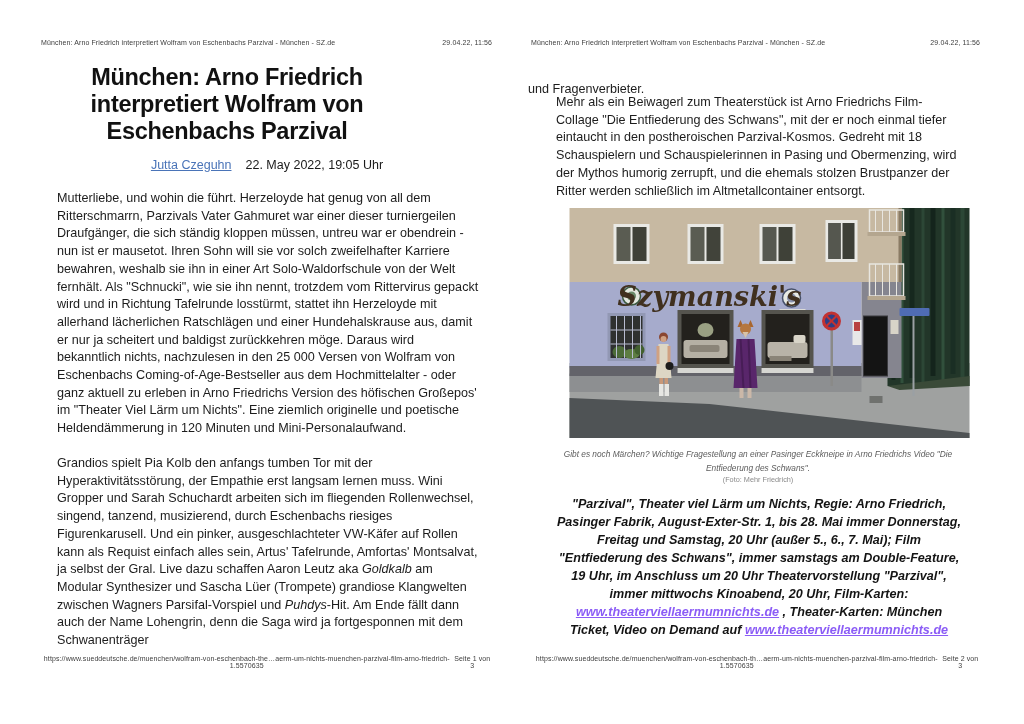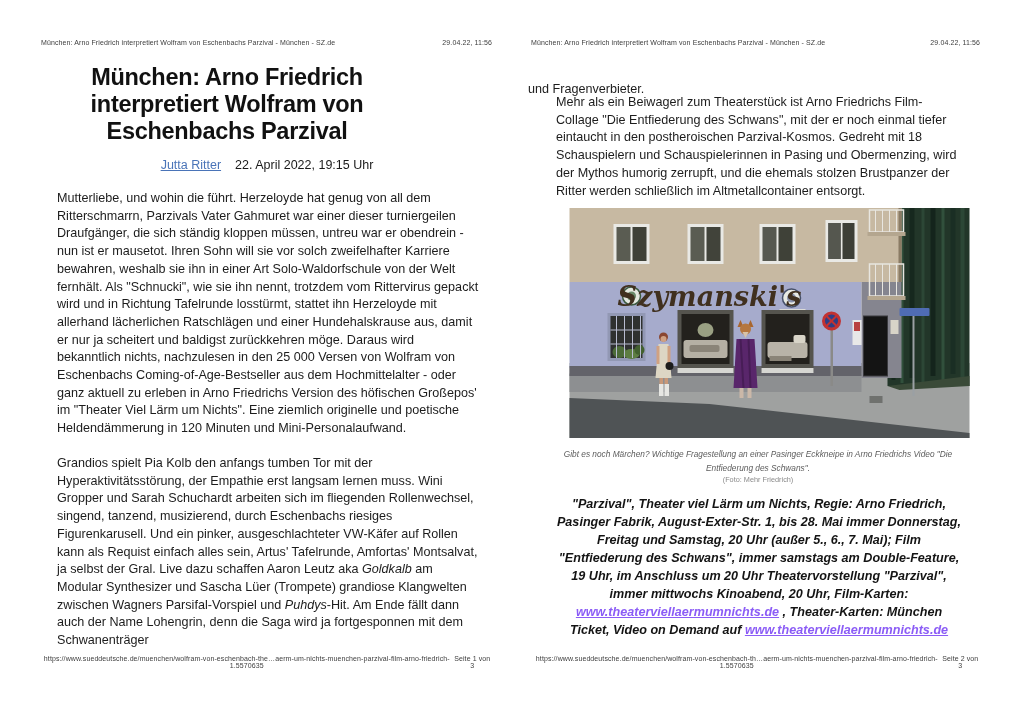--- a/index.html
+++ b/index.html
@@ -47,21 +47,21 @@
 <div>
 
   <div class="abs print-hdr" style="left:41px; top:39px; width:451px;">
     <span>München: Arno Friedrich interpretiert Wolfram von Eschenbachs Parzival - München - SZ.de</span>
       <span>29.04.22, 11:56</span>
   </div>
 
   <h1 class="abs article-title" style="left:57px; top:64px; width:340px;">München: Arno Friedrich interpretiert Wolfram von Eschenbachs Parzival</h1>
 
   <div class="abs byline" style="left:57px; top:158px; width:420px;">
-    <a href="#">Jutta Ritter</a><span class="date">22. April 2022, 19:15 Uhr</span>
+    <a href="#">Jutta Czeguhn</a><span class="date">22. May 2022, 19:05 Uhr</span>
   </div>
 
   <p class="abs body-p" style="left:57px; top:190px; width:424px;">Mutterliebe, und wohin die führt. Herzeloyde hat genug von all dem Ritterschmarrn, Parzivals Vater Gahmuret war einer dieser turniergeilen Draufgänger, die sich ständig kloppen müssen, untreu war er obendrein - nun ist er mausetot. Ihren Sohn will sie vor solch zweifelhafter Karriere bewahren, weshalb sie ihn in einer Art Solo-Waldorfschule von der Welt fernhält. Als "Schnucki", wie sie ihn nennt, trotzdem vom Rittervirus gepackt wird und in Richtung Tafelrunde losstürmt, stattet ihn Herzeloyde mit allerhand lächerlichen Ratschlägen und einer Hundehalskrause aus, damit er nur ja scheitert und baldigst zurückkehren möge. Daraus wird bekanntlich nichts, nachzulesen in den 25 000 Versen von Wolfram von Eschenbachs Coming-of-Age-Bestseller aus dem Hochmittelalter - oder ganz aktuell zu erleben in Arno Friedrichs Version des höfischen Großepos' im "Theater Viel Lärm um Nichts". Eine ziemlich originelle und poetische Heldendämmerung in 120 Minuten und Mini-Personalaufwand.</p>
 
   <p class="abs body-p" style="left:57px; top:455px; width:424px;"><span>Grandios spielt Pia Kolb den anfangs tumben Tor mit der Hyperaktivitätsstörung, der Empathie erst langsam lernen muss. Wini Gropper und Sarah Schuchardt arbeiten sich im fliegenden Rollenwechsel, singend, tanzend, musizierend, durch Eschenbachs riesiges Figurenkarusell. Und ein pinker, ausgeschlachteter VW-Käfer auf Rollen kann als Requist einfach alles sein, Artus' Tafelrunde, Amfortas' Montsalvat, ja selbst der Gral. Live dazu schaffen Aaron Leutz aka </span><i>Goldkalb</i><span> am Modular Synthesizer und Sascha Lüer (Trompete) grandiose Klangwelten zwischen Wagners Parsifal-Vorspiel und </span><i>Puhdys</i><span>-Hit. Am Ende fällt dann auch der Name Lohengrin, denn die Saga wird ja fortgesponnen mit dem Schwanenträger</span></p>
 
   <div class="abs print-ftr" style="left:41px; top:655px; width:451px;">
     <span>https://www.sueddeutsche.de/muenchen/wolfram-von-eschenbach-the…aerm-um-nichts-muenchen-parzival-film-arno-friedrich-1.5570635</span>
       <span>Seite 1 von 3</span>
   </div>

